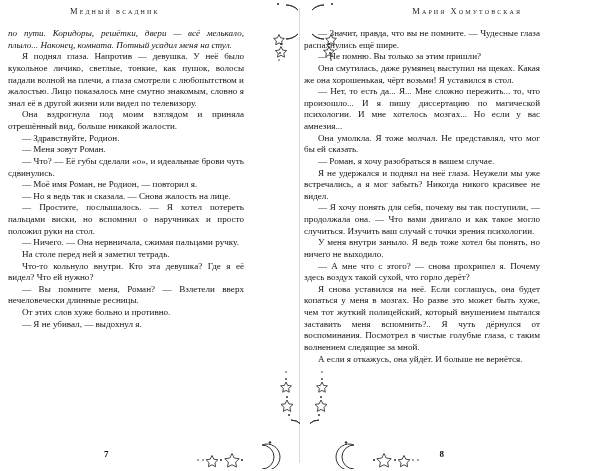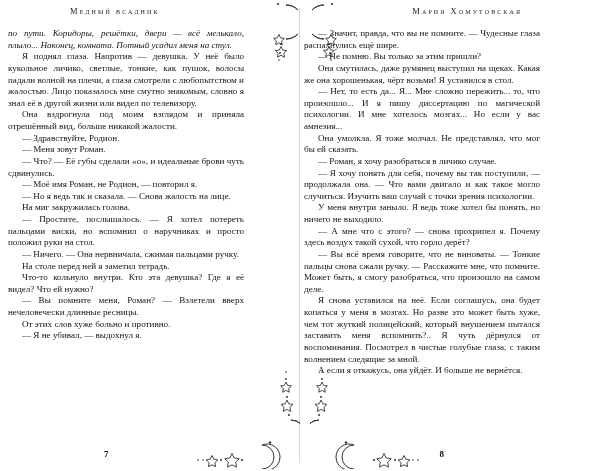--- a/index.html
+++ b/index.html
@@ -107,21 +107,20 @@
 
     <div class="body-text">
       <p class="cont">по пути. Коридоры, решётки, двери — всё мелькало, плыло... Наконец, комната. Потный усадил меня на стул.</p>
       <p>Я поднял глаза. Напротив — девушка. У неё было кукольное личико, светлые, тонкие, как пушок, волосы падали волной на плечи, а глаза смотрели с любопытством и жалостью. Лицо показалось мне смутно знакомым, словно я знал её в другой жизни или видел по телевизору.</p>
       <p>Она вздрогнула под моим взглядом и приняла отрешённый вид, больше никакой жалости.</p>
       <p>— Здравствуйте, Родион.</p>
       <p>— Меня зовут Роман.</p>
       <p>— Что? — Её губы сделали «о», и идеальные брови чуть сдвинулись.</p>
       <p>— Моё имя Роман, не Родион, — повторил я.</p>
       <p>— Но я ведь так и сказала. — Снова жалость на лице.</p>
-      <p>На миг закружилась голова.</p>
       <p>— Простите, послышалось. — Я хотел потереть пальцами виски, но вспомнил о наручниках и просто положил руки на стол.</p>
       <p>— Ничего. — Она нервничала, сжимая пальцами ручку.</p>
       <p>На столе перед ней я заметил тетрадь.</p>
       <p>Что-то кольнуло внутри. Кто эта девушка? Где я её видел? Что ей нужно?</p>
       <p>— Вы помните меня, Роман? — Взлетели вверх нечеловечески длинные ресницы.</p>
       <p>От этих слов хуже больно и противно.</p>
       <p>— Я не убивал, — выдохнул я.</p>
     </div>
 
     <div class="folio">7</div>
@@ -129,25 +128,25 @@
 
   <div class="page page-right">
     <div class="running-head">Мария Хомутовская</div>
 
     <div class="body-text">
       <p>— Значит, правда, что вы не помните. — Чудесные глаза распахнулись ещё шире.</p>
       <p>— Не помню. Вы только за этим пришли?</p>
       <p>Она смутилась, даже румянец выступил на щеках. Какая же она хорошенькая, чёрт возьми! Я уставился в стол.</p>
       <p>— Нет, то есть да... Я... Мне сложно пережить... то, что произошло... И я пишу диссертацию по магической психологии. И мне хотелось мозгах... Но если у вас амнезия...</p>
       <p>Она умолкла. Я тоже молчал. Не представлял, что мог бы ей сказать.</p>
-      <p>— Роман, я хочу разобраться в личико случае.</p>
+      <p>— Роман, я хочу разобраться в вашем случае.</p>
+      <p>Я не удержался и поднял на неё глаза. Неужели мы уже встречались, а я мог забыть? Никогда никого красивее не видел.</p>
       <p>— Я хочу понять для себя, почему вы так поступили, — продолжала она. — Что вами двигало и как такое могло случиться. Изучить ваш случай с точки зрения психологии.</p>
       <p>У меня внутри заныло. Я ведь тоже хотел бы понять, но ничего не выходило.</p>
       <p>— А мне что с этого? — снова прохрипел я. Почему здесь воздух такой сухой, что горло дерёт?</p>
-      <p>— Вы всё время говорите, что не виноваты. — Тонкие пальцы снова сжали ручку. — Расскажите мне, что помните. Может быть, я смогу разобраться, что произошло на самом деле.</p>
       <p>Я снова уставился на неё. Если соглашусь, она будет копаться у меня в мозгах. Но разве это может быть хуже, чем тот жуткий полицейский, который внушением пытался заставить меня вспомнить?.. Я чуть дёрнулся от воспоминания. Посмотрел в чистые голубые глаза, с таким волнением следящие за мной.</p>
       <p>А если я откажусь, она уйдёт. И больше не вернётся.</p>
     </div>
 
     <div class="folio">8</div>
   </div>
 
   <div class="gutter"></div>
 
   <div class="orn orn-top-left">

